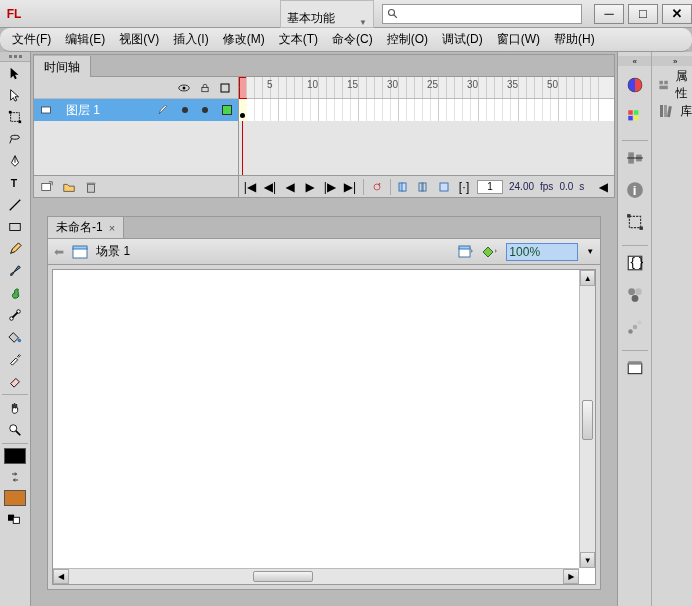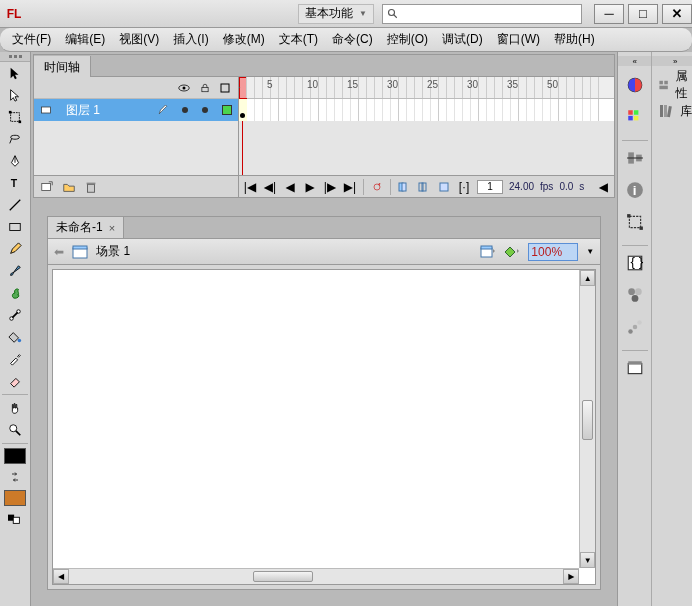--- a/index.html
+++ b/index.html
@@ -1,21 +1,21 @@
 <!DOCTYPE html>
 <html><head>
 <meta charset="utf-8">
 <style>
 * { margin: 0; padding: 0; box-sizing: border-box; font-family: "Microsoft YaHei", Arial, sans-serif; font-size: 12px; }
 body { background: #b9b9b9; width: 692px; height: 606px; overflow: hidden; }
 
 .titlebar { height: 28px; background: linear-gradient(#e8e8e8,#d4d4d4); border-bottom: 1px solid #999; display: flex; align-items: center; }
 .app-logo { width: 28px; height: 28px; display: flex; align-items: center; justify-content: center; font-weight: bold; font-size: 12px; color: #b00; font-family: Arial; }
 .titlebar-gap { flex: 1; }
-.workspace-sel { height: 20px; background: #e5e5e5; border: 1px solid #bbb; padding: 0 6px; display: flex; align-items: center; gap: 6px; margin-right: 8px; }
+.workspace-sel { height: 28px; background: #e5e5e5; border: 1px solid #bbb; padding: 0 6px; display: flex; align-items: flex-end; gap: 24px; margin-right: 8px; }
 .workspace-sel .caret { font-size: 8px; color: #666; }
 .search-box { width: 200px; height: 20px; background: #fff; border: 1px solid #999; display: flex; align-items: center; padding: 0 4px; margin-right: 8px; }
 .search-box svg { width: 12px; height: 12px; }
 .win-btns { display: flex; }
 .win-btn { width: 30px; height: 20px; border: 1px solid #888; background: linear-gradient(#f5f5f5,#ddd); margin-left: 4px; display: flex; align-items: center; justify-content: center; font-size: 13px; font-weight: bold; }
 
 .menubar { height: 24px; background: linear-gradient(#eaeaea,#d8d8d8); border-bottom: 1px solid #999; display: flex; align-items: center; padding: 0 6px; gap: 2px; border-radius: 10px; }
 .menu-item { padding: 2px 6px; }
 
 .workarea { display: flex; height: 554px; }
@@ -58,21 +58,21 @@
 .frames-foot .sep { width:1px; height:16px; background:#aaa; }
 .frames-foot .val { color:#225; font-size:10px; }
 .frames-foot input { width:26px; height:14px; font-size:10px; border:1px solid #999; background:#fff; text-align:center; }
 
 .doc-panel { flex:1; background:#d6d6d6; border:1px solid #999; margin:16px; display:flex; flex-direction:column; }
 .doc-tabbar { height:22px; background:#b8b8b8; display:flex; border-bottom:1px solid #999; }
 .doc-tab { background:#d6d6d6; padding:3px 8px; border-right:1px solid #999; display:flex; align-items:center; gap:6px; }
 .doc-close { font-size:11px; color:#555; }
 .edit-bar { height:26px; background:linear-gradient(#e6e6e6,#d2d2d2); border-bottom:1px solid #999; display:flex; align-items:center; padding:0 6px; gap:8px; }
 .edit-bar .spacer { flex:1; }
-.zoom-box { width:50px; height:18px; border:1px solid #5a8fd6; background:#bcd6f5; color:#b91c1c; padding:0 2px; }
+.zoom-box { width:72px; height:18px; border:1px solid #5a8fd6; background:#bcd6f5; color:#14532d; padding:0 2px; }
 .stage-wrap { flex:1; background:#fff; border:1px solid #999; margin:4px; position:relative; overflow:hidden; }
 .scroll-v { position:absolute; right:0; top:0; bottom:16px; width:16px; background:#e5e5e5; border-left:1px solid #bbb; }
 .scroll-v .thumb { position:absolute; left:2px; right:2px; top:130px; height:40px; background:linear-gradient(#f5f5f5,#ccc); border:1px solid #999; border-radius:2px; }
 .scroll-v .arr { position:absolute; left:0; right:0; height:16px; background:linear-gradient(#eee,#ccc); border:1px solid #aaa; display:flex; align-items:center; justify-content:center; font-size:8px; }
 .scroll-h { position:absolute; left:0; right:16px; bottom:0; height:16px; background:#e5e5e5; border-top:1px solid #bbb; }
 .scroll-h .thumb { position:absolute; top:2px; bottom:2px; left:200px; width:60px; background:linear-gradient(#f5f5f5,#ccc); border:1px solid #999; border-radius:2px; }
 .scroll-h .arr { position:absolute; top:0; bottom:0; width:16px; background:linear-gradient(#eee,#ccc); border:1px solid #aaa; display:flex; align-items:center; justify-content:center; font-size:8px; }
 
 .dock-col { width:120px; background:#d6d6d6; border-left:1px solid #999; display:flex; }
 .dock-icons { width:34px; border-right:1px solid #aaa; display:flex; flex-direction:column; align-items:center; padding-top:4px; }

